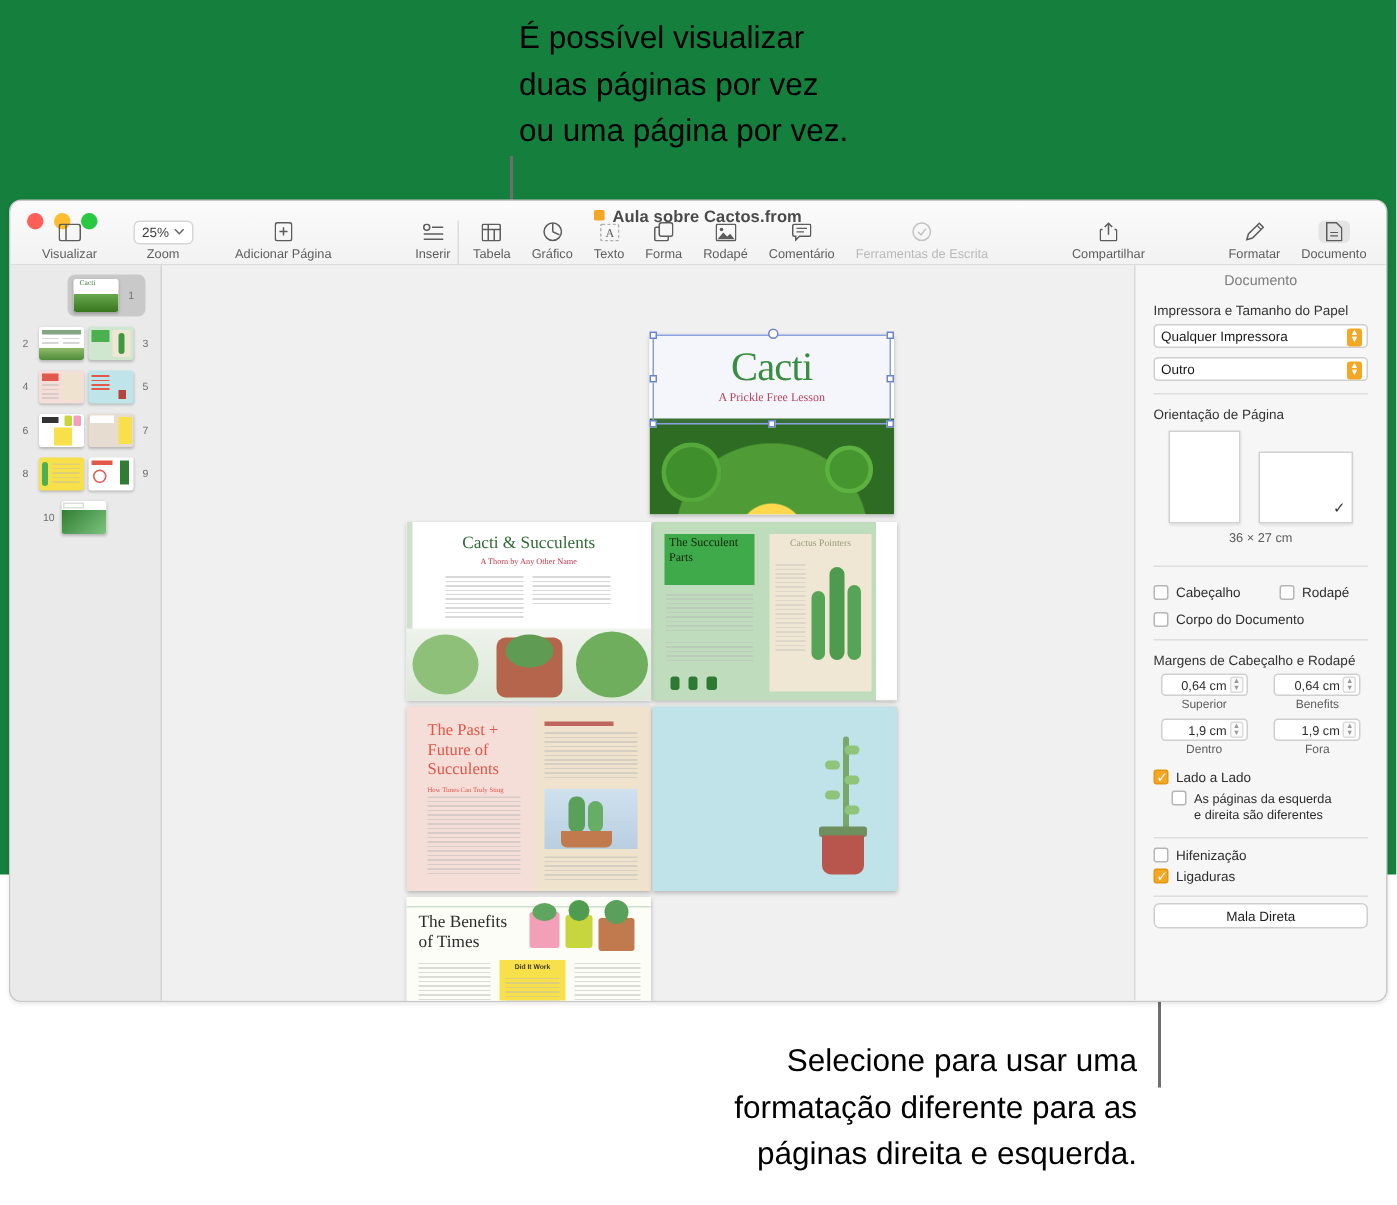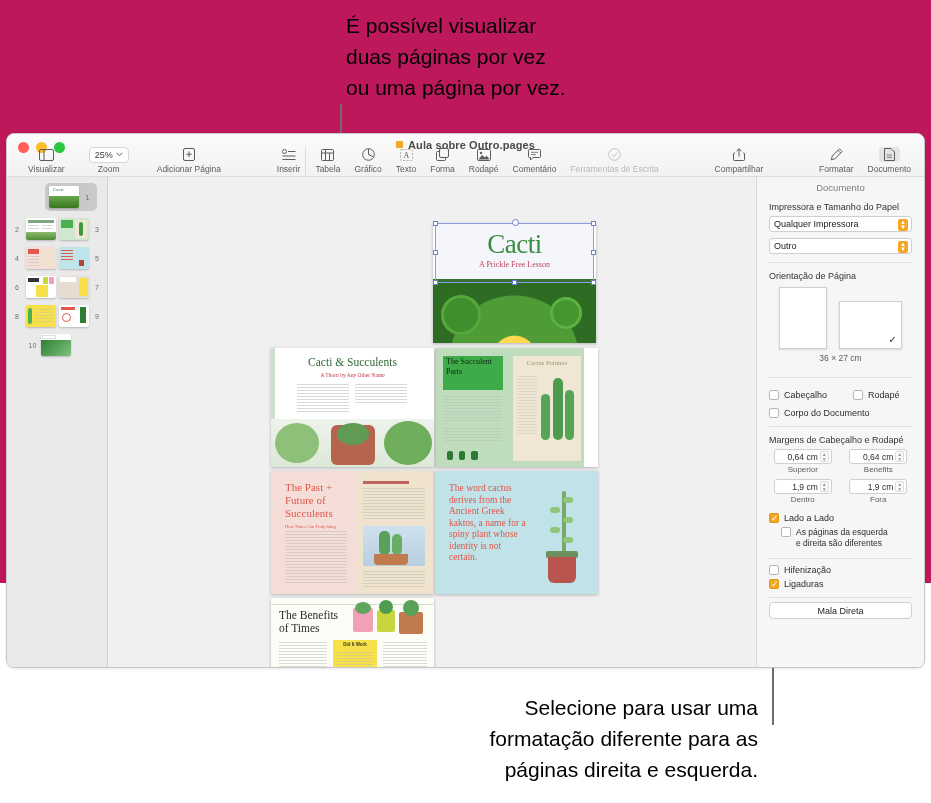--- a/index.html
+++ b/index.html
@@ -3,21 +3,21 @@
 <meta charset="utf-8">
 <style>
   * { box-sizing: border-box; }
   html, body {
     margin: 0; padding: 0;
     width: 931px; height: 803px;
     background: #ffffff;
     font-family: "Liberation Sans", sans-serif;
     overflow: hidden;
   }
-  #root { position: relative; width: 931px; height: 583px; background:#be185d; }
+  #root { position: relative; width: 931px; height: 583px; background:#15803d; }
 
   
   .callout {
     position: absolute;
     font-size: 21px;
     line-height: 31px;
     color: #000;
     white-space: pre-line;
   }
   #callout-top { left: 346px; top: 10px; text-align: left; }
@@ -199,21 +199,21 @@
   <div id="window">
 
     <div id="titlebar">
       <div class="lights">
         <div class="light l-red"></div>
         <div class="light l-yellow"></div>
         <div class="light l-green"></div>
       </div>
 
       <div id="doc-title">
-        <span class="dot"></span><span>Aula sobre Outro.pages</span>
+        <span class="dot"></span><span>Aula sobre Cactos.from</span>
       </div>
 
       <div id="toolbar">
         <div style="width:12px"></div>
 
         <div class="tb-item" style="margin-left:6px">
           <div class="ic">
             <svg width="15" height="12" viewBox="0 0 15 12">
                 <rect x="0.5" y="0.5" width="14" height="11" rx="1.5" fill="none" stroke="#5c5c5c"></rect>
                 <line x1="5" y1="0.5" x2="5" y2="11.5" stroke="#5c5c5c"></line>
@@ -517,21 +517,20 @@
           <div style="position:absolute;left:92px;top:10px;width:46px;height:3px;background:#c0655f"></div>
           <div class="lines" style="position:absolute;left:92px;top:17px;width:62px;height:32px;opacity:.5"></div>
           <div style="position:absolute;left:92px;top:55px;width:62px;height:40px;background:linear-gradient(#cfe1ee,#b8cfe0);"></div>
           <div style="position:absolute;left:108px;top:60px;width:11px;height:24px;background:#5aa05a;border-radius:5px"></div>
           <div style="position:absolute;left:121px;top:63px;width:10px;height:21px;background:#66ae66;border-radius:5px"></div>
           <div style="position:absolute;left:103px;top:83px;width:34px;height:11px;background:#c07a4e;border-radius:0 0 4px 4px"></div>
           <div class="lines" style="position:absolute;left:92px;top:100px;width:62px;height:16px;opacity:.5"></div>
         </div>
 
         <div class="page" style="left:327px; top:294px; width:163px; height:123px; background:#bfe3e8;">
-          <div class="pg-t" style="position:absolute;left:14px;top:12px;width:82px;font-size:9.5px;line-height:11.5px;color:#e0564a;">The word cactus derives from the Ancient Greek kaktos, a name for a spiny plant whose identity is not certain.</div>
           <div style="position:absolute;right:32px;top:20px;width:4px;height:62px;background:#7aa86a;border-radius:2px"></div>
           <div style="position:absolute;right:25px;top:26px;width:10px;height:6px;background:#8fc47a;border-radius:4px"></div>
           <div style="position:absolute;right:38px;top:36px;width:10px;height:6px;background:#8fc47a;border-radius:4px"></div>
           <div style="position:absolute;right:25px;top:46px;width:10px;height:6px;background:#8fc47a;border-radius:4px"></div>
           <div style="position:absolute;right:38px;top:56px;width:10px;height:6px;background:#8fc47a;border-radius:4px"></div>
           <div style="position:absolute;right:25px;top:66px;width:10px;height:6px;background:#8fc47a;border-radius:4px"></div>
           <div style="position:absolute;right:20px;top:80px;width:32px;height:7px;background:#6f8f5f;border-radius:2px"></div>
           <div style="position:absolute;right:22px;top:86px;width:28px;height:26px;background:#b8564e;border-radius:0 0 6px 6px"></div>
         </div>
 

